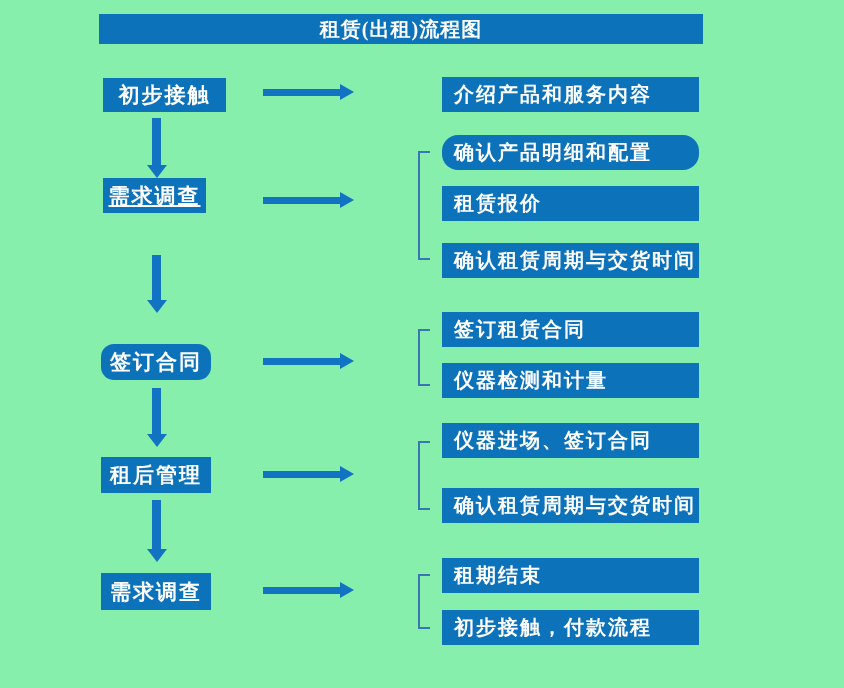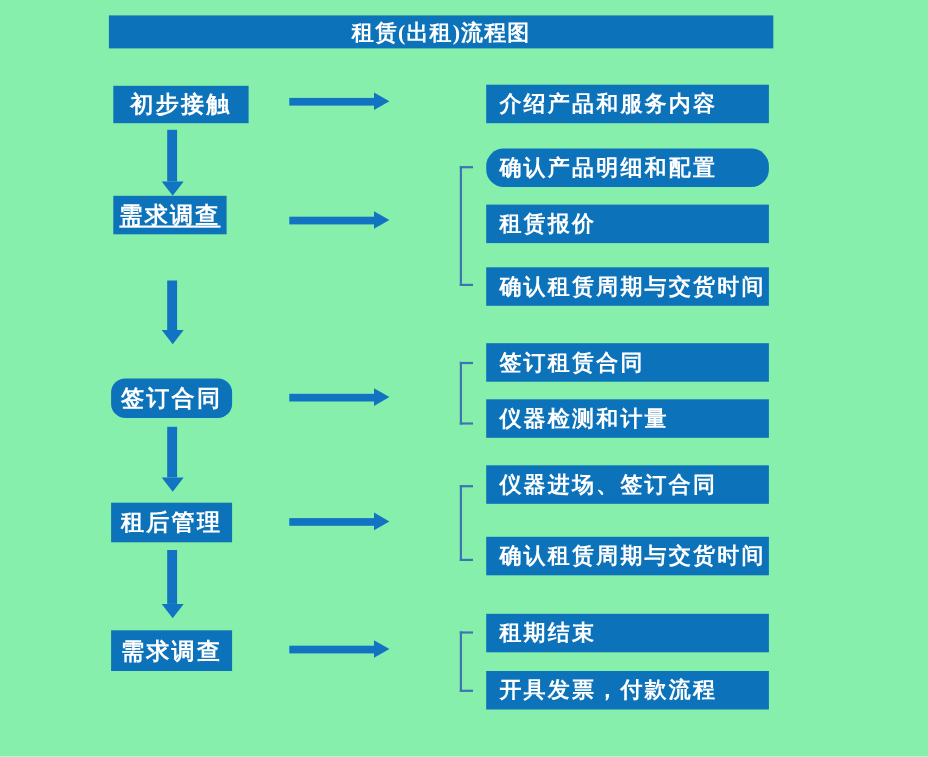--- a/index.html
+++ b/index.html
@@ -199,15 +199,15 @@
 
   <div class="detail-box r1">介绍产品和服务内容</div>
   <div class="detail-box r2">确认产品明细和配置</div>
   <div class="detail-box r3">租赁报价</div>
   <div class="detail-box r4">确认租赁周期与交货时间</div>
   <div class="detail-box r5">签订租赁合同</div>
   <div class="detail-box r6">仪器检测和计量</div>
   <div class="detail-box r7">仪器进场、签订合同</div>
   <div class="detail-box r8">确认租赁周期与交货时间</div>
   <div class="detail-box r9">租期结束</div>
-  <div class="detail-box r10">开具发票，付款流程</div>
+  <div class="detail-box r10">初步接触，付款流程</div>
 
 </div>
 
 </body></html>

